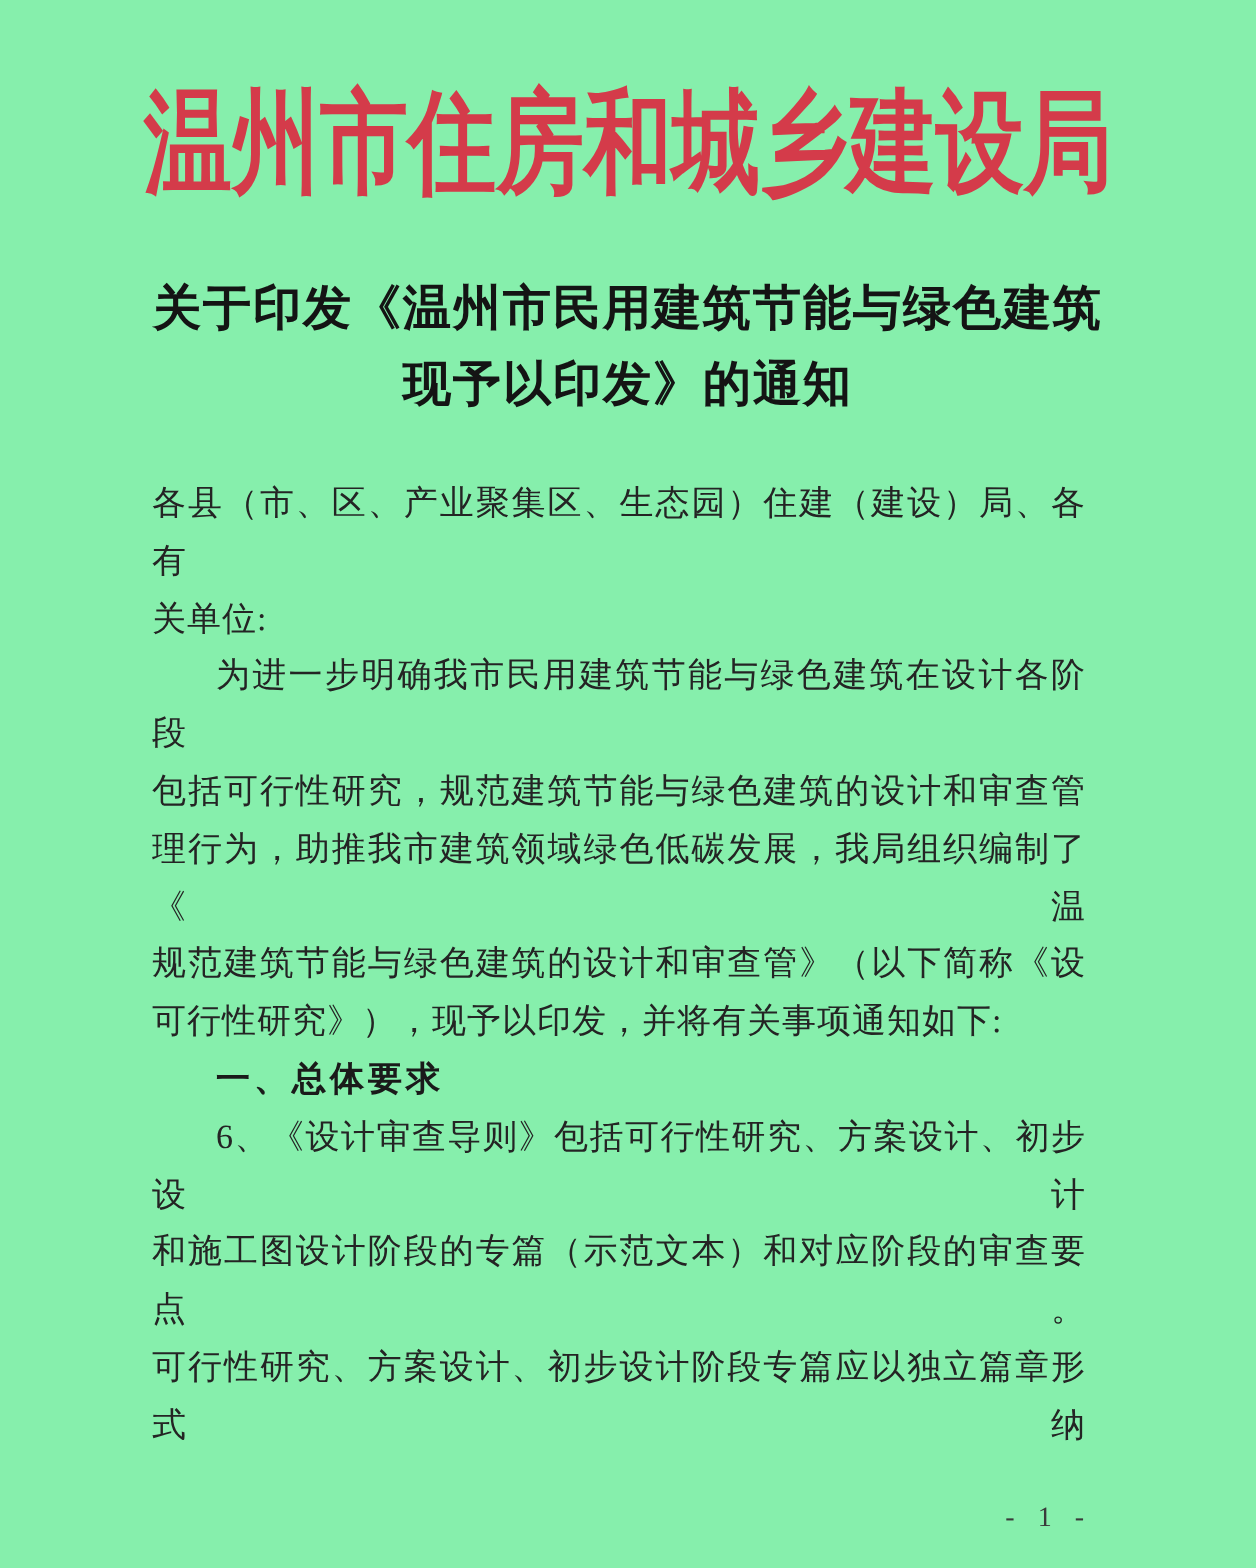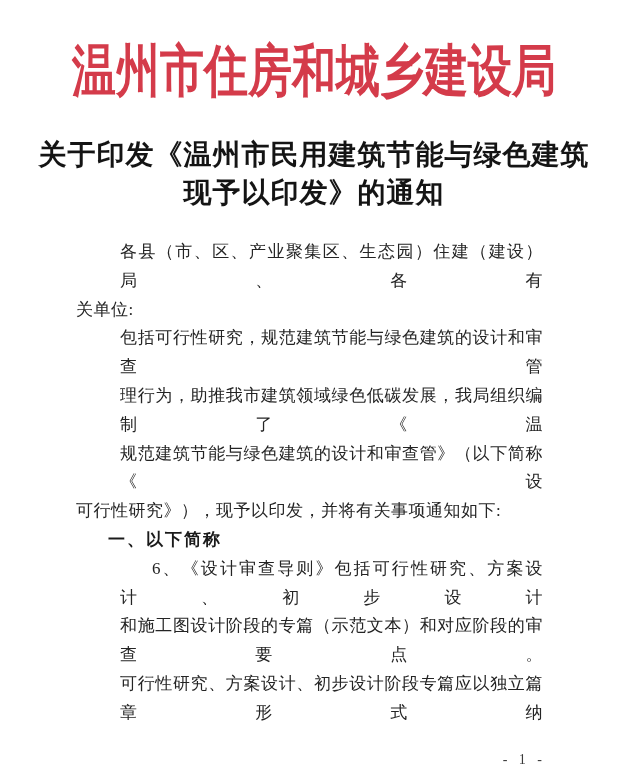--- a/index.html
+++ b/index.html
@@ -5,21 +5,21 @@
   html, body {
     margin: 0;
     padding: 0;
     background: #e9e9e9;
   }
   .page {
     position: relative;
     width: 628px;
     height: 784px;
     margin: 0 auto;
-    background: #ffffff;
+    background: #86efac;
     overflow: hidden;
     font-family: "Liberation Serif", "DejaVu Serif", serif;
   }
   
   .letterhead {
     position: absolute;
     top: 34px;
     left: 0;
     width: 628px;
     text-align: center;
@@ -32,21 +32,21 @@
     white-space: nowrap;
   }
   
   .doc-title {
     position: absolute;
     top: 136px;
     left: 0;
     width: 628px;
     text-align: center;
     font-weight: bold;
-    font-size: 28px;
+    font-size: 24px;
     letter-spacing: 1px;
     line-height: 38px;
     color: #141414;
     font-family: "Liberation Serif", "DejaVu Serif", serif;
   }
   
   .doc-body {
     position: absolute;
     top: 238px;
     left: 76px;
@@ -59,21 +59,20 @@
     min-height: 28.8px;
     letter-spacing: 0.5px;
     white-space: normal;
     color: #242424;
     font-family: "Liberation Serif", "DejaVu Serif", serif;
   }
   .line.justify {
     text-align: justify;
     text-align-last: justify;
     text-justify: inter-character;
-    margin-left: 44px;
   }
   .line.left {
     text-align: left;
     text-align-last: left;
   }
   .line.indent {
     text-indent: 32px;
   }
   .line.heading {
     font-family: "Liberation Sans", "DejaVu Sans", sans-serif;
@@ -100,25 +99,26 @@
   <div class="letterhead" style="color: rgb(212, 59, 74);">温州市住房和城乡建设局</div>
 
   <div class="doc-title">
     <div>关于印发《温州市民用建筑节能与绿色建筑</div>
     <div>现予以印发》的通知</div>
   </div>
 
   <div class="doc-body">
       <div class="line body justify">各县（市、区、产业聚集区、生态园）住建（建设）局、各有</div>
       <div class="line body left">关单位:</div>
+      <div class="line body justify indent">为进一步明确我市民用建筑节能与绿色建筑在设计各阶段</div>
       <div class="line body justify">包括可行性研究，规范建筑节能与绿色建筑的设计和审查管</div>
       <div class="line body justify">理行为，助推我市建筑领域绿色低碳发展，我局组织编制了《温</div>
       <div class="line body justify">规范建筑节能与绿色建筑的设计和审查管》（以下简称《设</div>
       <div class="line body left">可行性研究》），现予以印发，并将有关事项通知如下:</div>
-      <div class="line heading left indent">一、以下简称</div>
+      <div class="line heading left indent">一、总体要求</div>
       <div class="line body justify indent">6、《设计审查导则》包括可行性研究、方案设计、初步设计</div>
       <div class="line body justify">和施工图设计阶段的专篇（示范文本）和对应阶段的审查要点。</div>
       <div class="line body justify">可行性研究、方案设计、初步设计阶段专篇应以独立篇章形式纳</div>
     </div>
 
   <div class="page-number">- 1 -</div>
 
 </div>
 
 </body></html>

